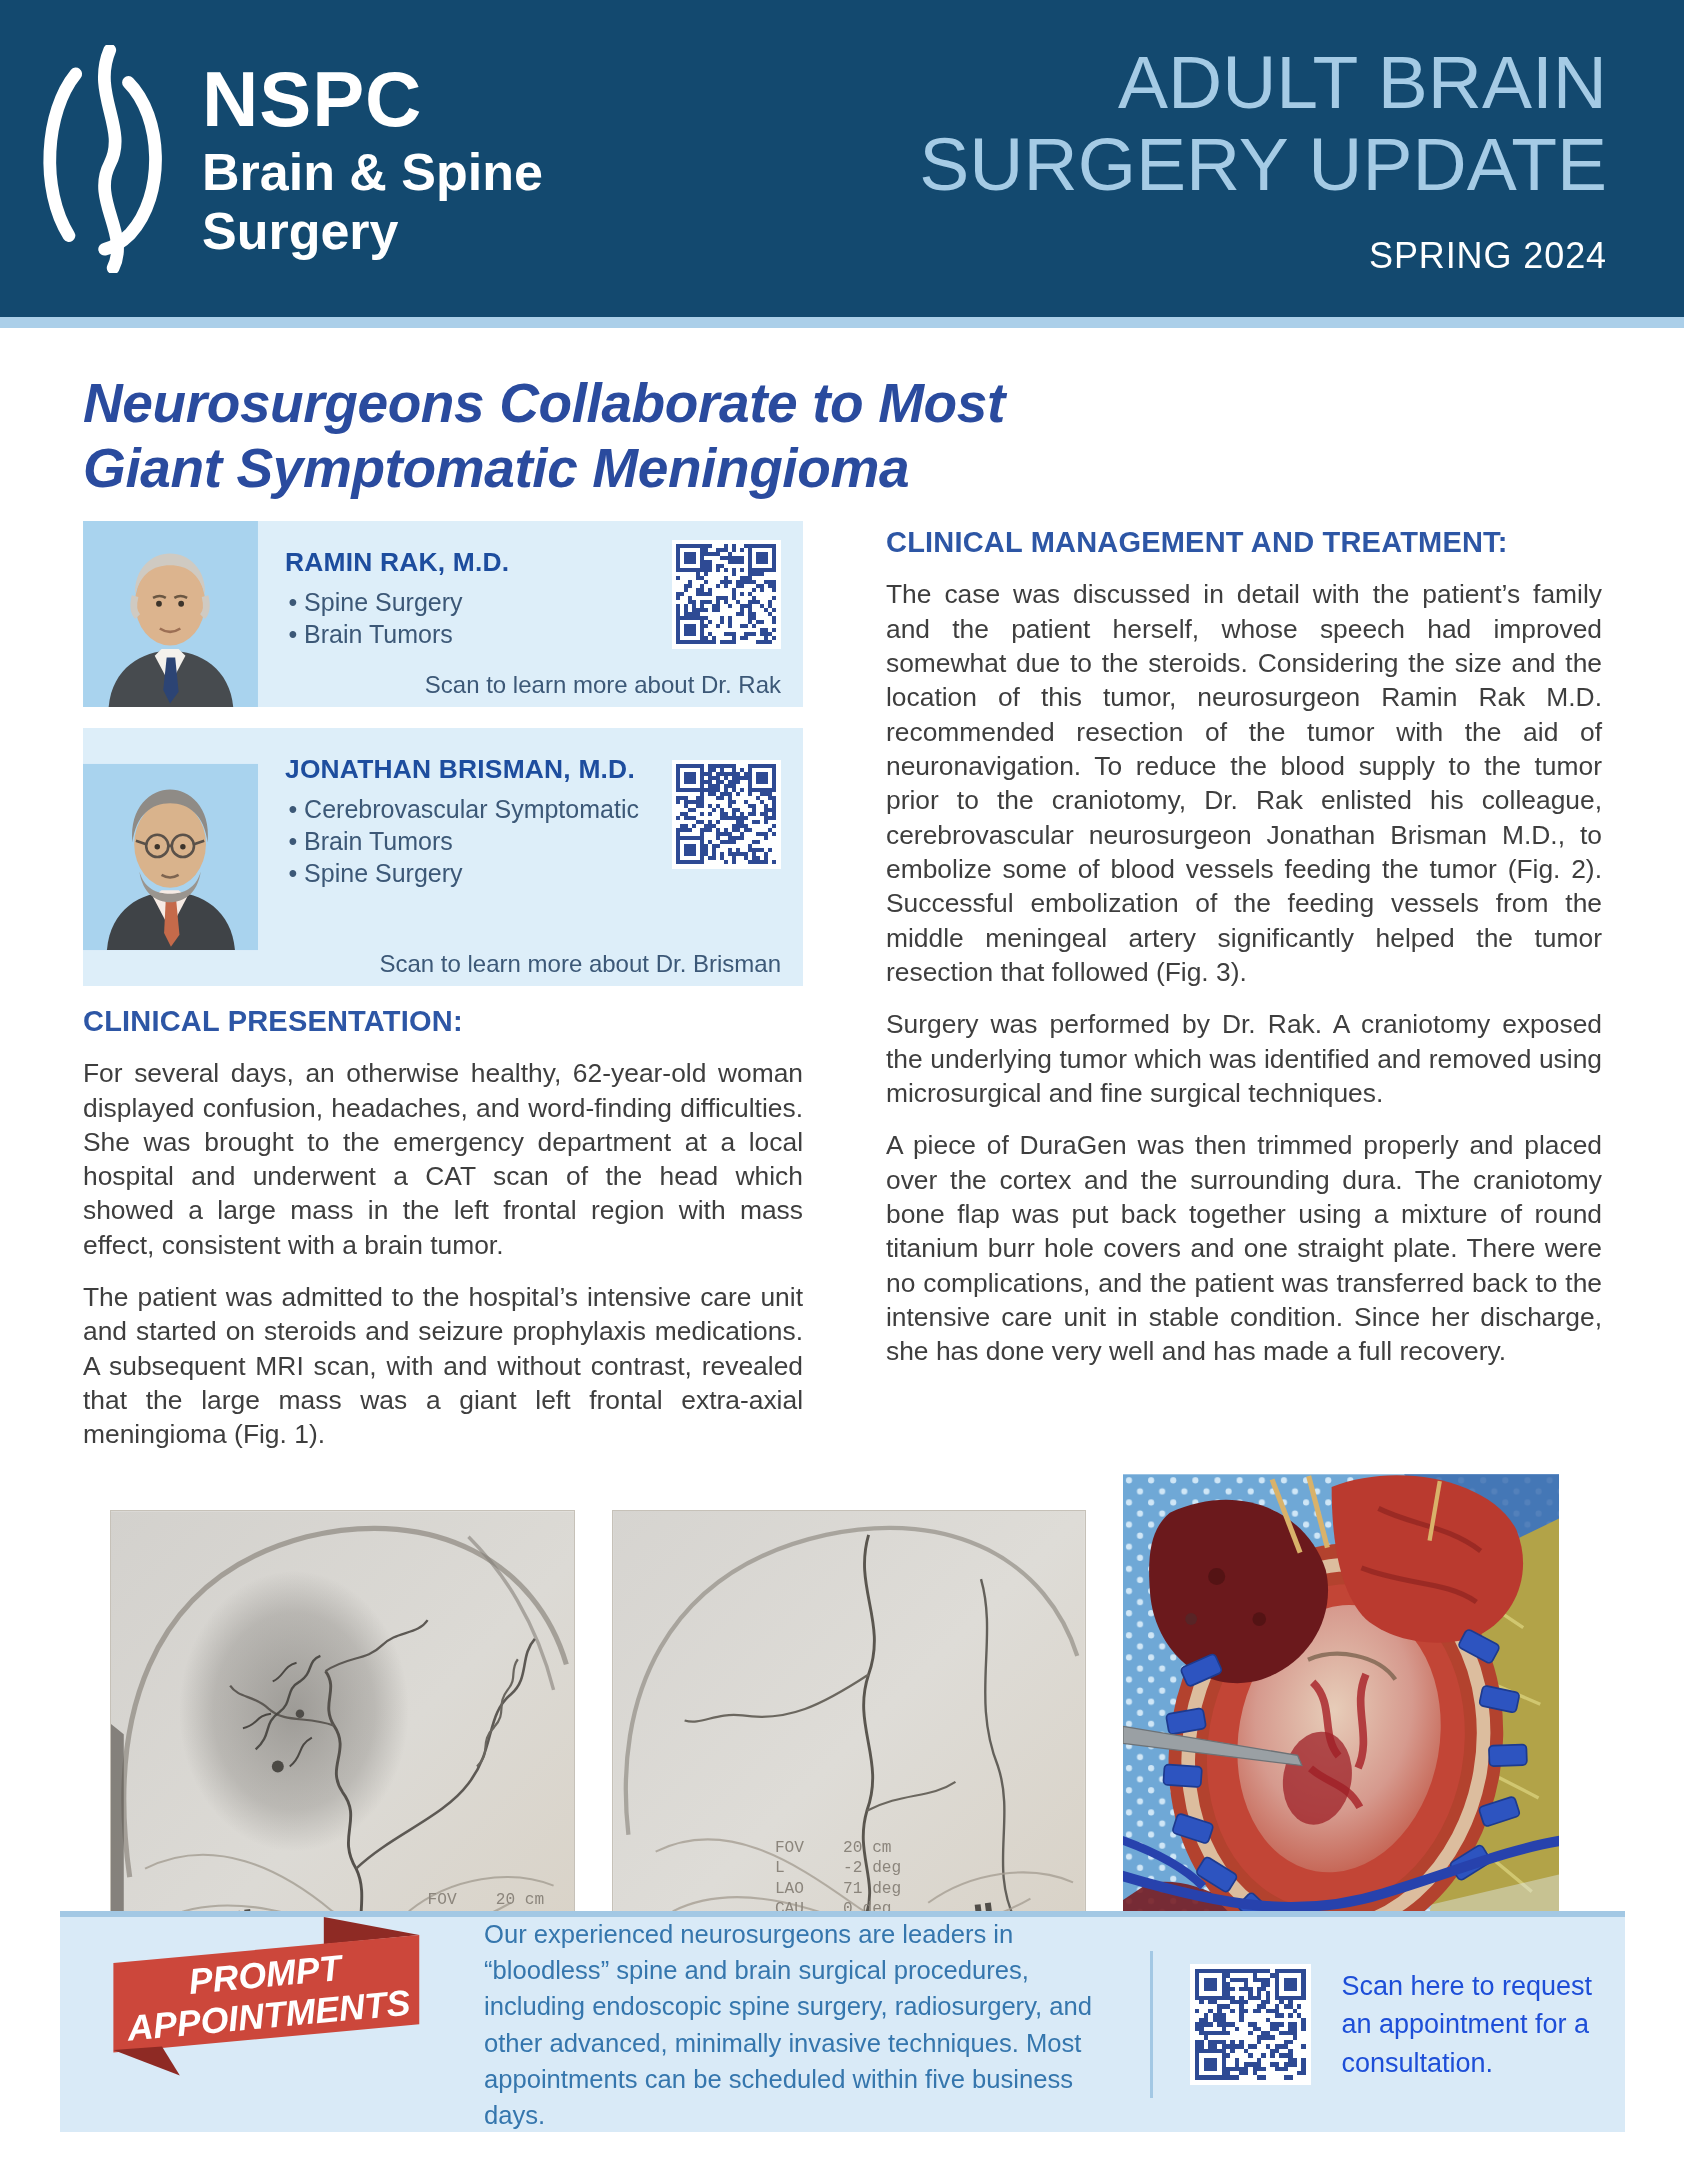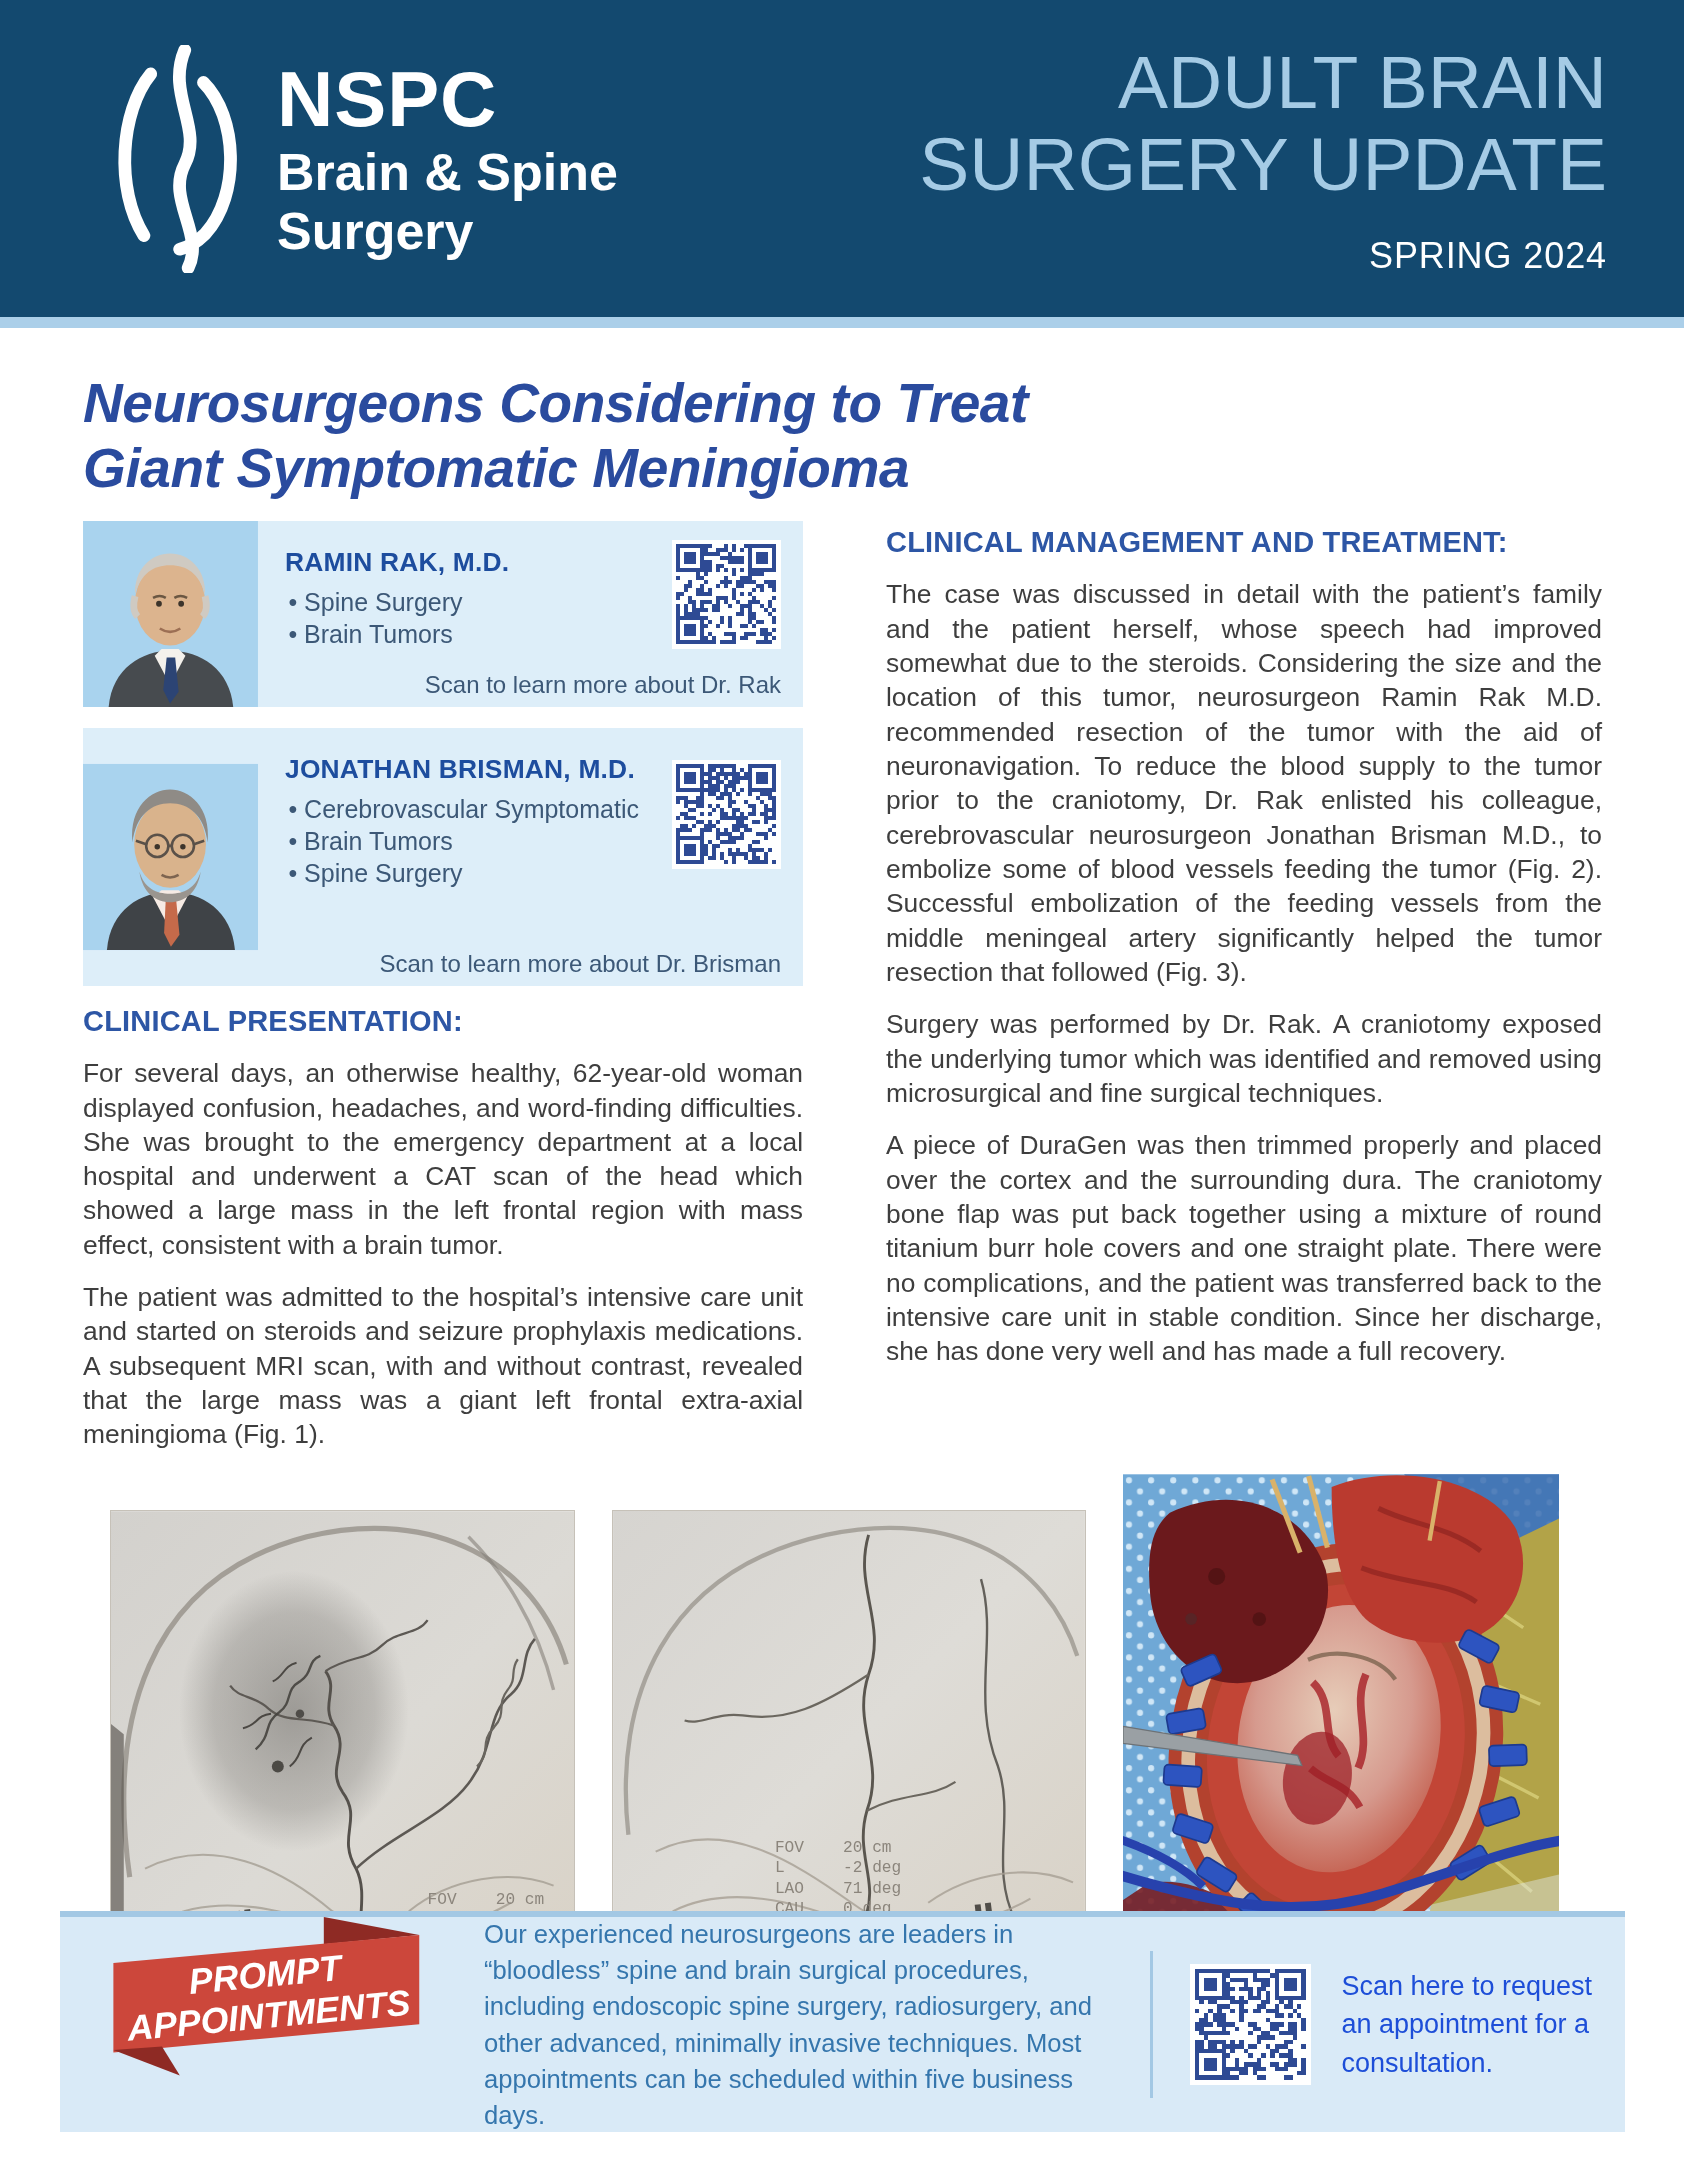--- a/index.html
+++ b/index.html
@@ -3,21 +3,21 @@
 <meta charset="utf-8">
 <style>
   html,body{margin:0;padding:0;}
   body{
     width:1685px;height:2181px;background:#ffffff;overflow:hidden;
     font-family:"Liberation Sans",sans-serif;color:#3e3e3e;position:relative;
   }
   
   .header{
     height:317px;background:#13496f;display:flex;justify-content:space-between;
-    align-items:center;padding:0 78px 0 113px;box-sizing:border-box;
+    align-items:center;padding:0 78px 0 38px;box-sizing:border-box;
   }
   .logo-group{display:flex;align-items:center;gap:29px;}
   .logo-icon{width:135px;height:228px;flex:0 0 auto;}
   .logo-text{color:#ffffff;line-height:1.04;}
   .logo-text .nspc{font-size:78px;font-weight:bold;letter-spacing:0.9px;display:block;}
   .logo-text .tag{font-size:52px;font-weight:bold;display:block;margin-top:5.1px;}
   .header-right{text-align:right;}
   .header-title{color:#a5cbe5;font-size:75px;line-height:1.1;letter-spacing:0px;font-weight:normal;}
   .header-issue{color:#ffffff;font-size:36px;margin-top:29px;letter-spacing:0.9px;}
   .stripe{height:11px;background:#abcfe9;}
@@ -95,21 +95,21 @@
       <div>ADULT BRAIN</div>
       <div>SURGERY UPDATE</div>
     </div>
     <div class="header-issue">SPRING 2024</div>
   </div>
 </div>
 <div class="stripe"></div>
 
 <div class="main">
   <div class="article-title">
-    <div>Neurosurgeons Considering to Treat</div>
+    <div>Neurosurgeons Collaborate to Most</div>
     <div>Giant Symptomatic Meningioma</div>
   </div>
 
   <div class="columns">
 
     <div class="col-left">
 
       <div class="doc-card">
         <svg class="doc-photo" viewBox="0 0 205 218">
           <rect width="205" height="218" fill="#a9d3ee"></rect>

